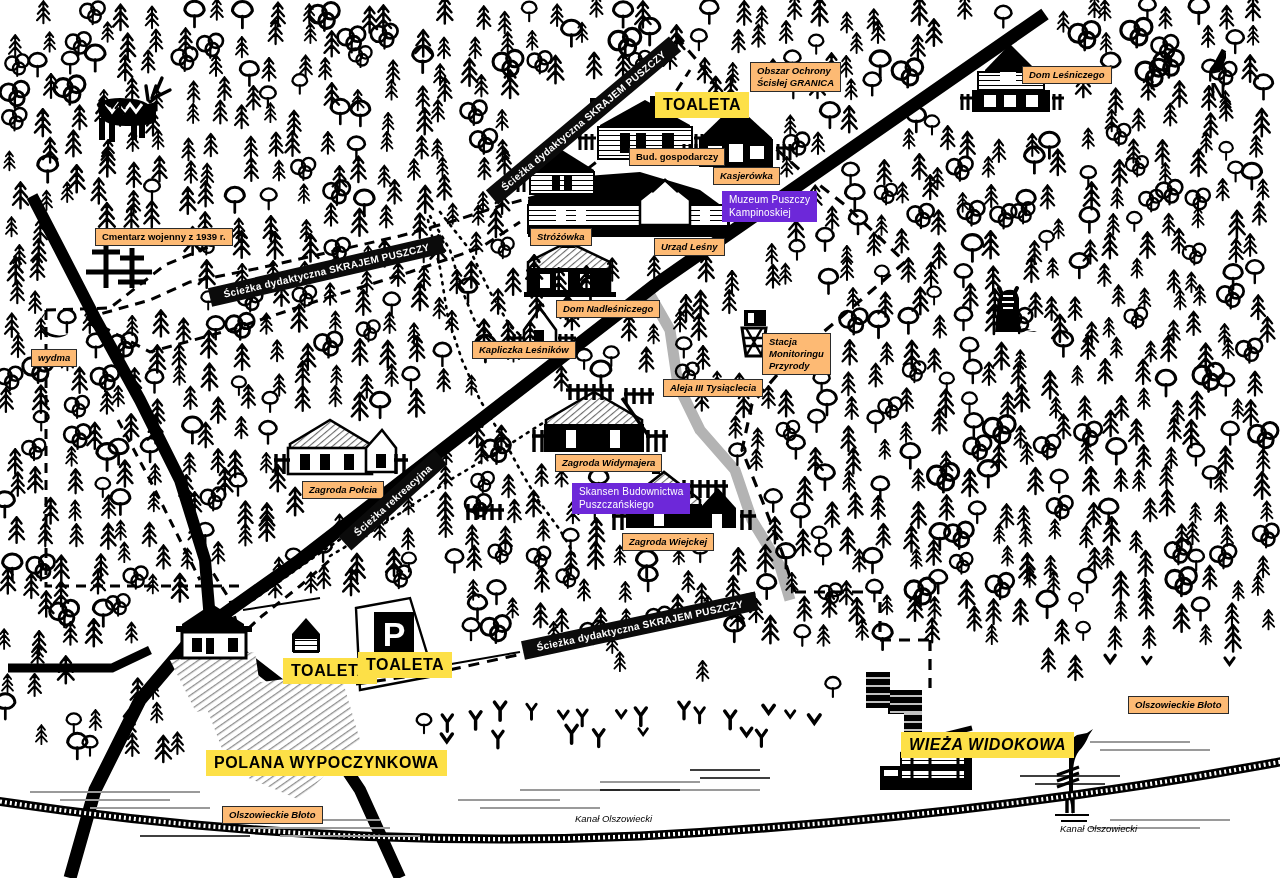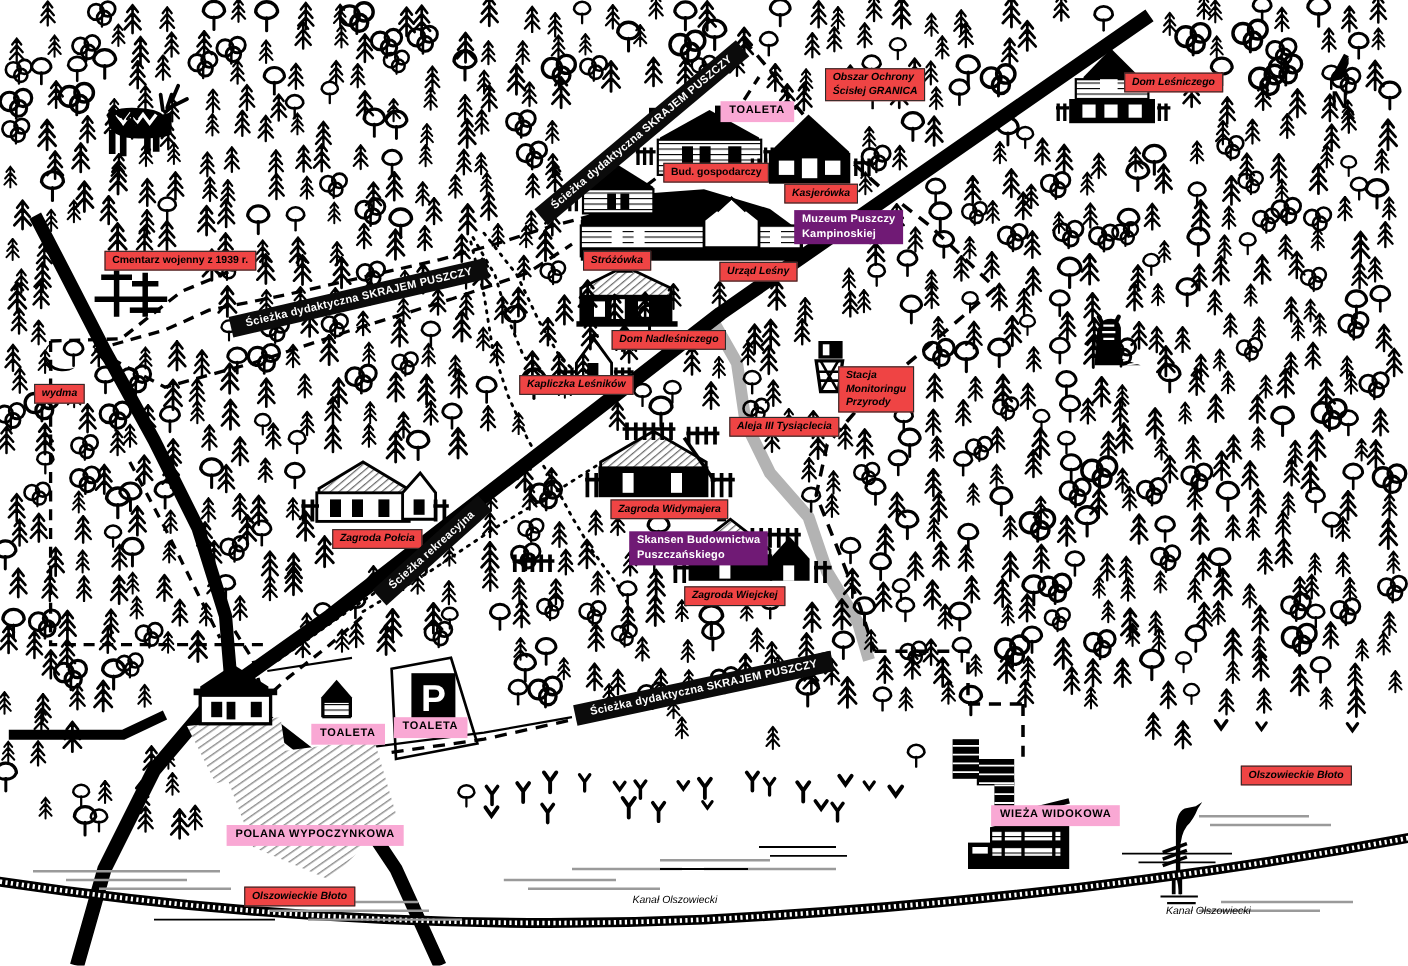--- a/index.html
+++ b/index.html
@@ -5,30 +5,30 @@
   html,body{margin:0;padding:0;background:#ffffff;}
   body{font-family:"Liberation Sans", sans-serif;}
   #map{
     position:relative;width:1280px;height:878px;background:#ffffff;overflow:hidden;
   }
   #map svg.layer{position:absolute;left:0;top:0;width:1280px;height:878px;}
 
   
   .lbl{position:absolute;white-space:pre;line-height:1.25;}
   .lbl-box{
-    background:#ef4444;border:1px solid #2b2b2b;padding:2px 6px;
+    background:#fdba74;border:1px solid #2b2b2b;padding:2px 6px;
     font-size:9.5px;font-weight:700;color:#000;font-style:italic;
   }
   .lbl-box.nonitalic{font-style:normal;}
   .lbl-grey{
-    background:#f9a8d4;padding:3px 8px;font-size:10px;font-weight:700;
+    background:#fde047;padding:3px 8px;font-size:16px;font-weight:700;
     letter-spacing:.6px;color:#000;
   }
   .lbl-black{
-    background:#701a75;color:#fff;padding:3px 7px;font-size:10px;font-weight:700;
+    background:#6d28d9;color:#fff;padding:3px 7px;font-size:10px;font-weight:400;
     letter-spacing:.2px;
   }
   .lbl-plain{font-size:9.5px;font-weight:400;font-style:italic;color:#000;}
 
   .banner{
     position:absolute;background:#0b0b0b;color:#fff;font-size:10px;font-weight:700;
     padding:4px 14px;letter-spacing:.3px;transform-origin:left center;white-space:nowrap;
   }
   .compass{position:absolute;color:#000;font-weight:800;}
   .compass .n{font-size:22px;line-height:1;}
@@ -1278,21 +1278,21 @@
       <path d="M28,6 L16,28" stroke="#000" stroke-width="5"></path>
     </svg>
     <span class="n" style="position:absolute;left:14px;top:36px;">N</span>
   </div>
 
   <div id="labels">
       <div class="lbl lbl-box" style="left: 750px; top: 62px;">Obszar Ochrony
 Ścisłej GRANICA</div>
       <div class="lbl lbl-box" style="left: 1022px; top: 66px;">Dom Leśniczego</div>
       <div class="lbl lbl-grey" style="left: 655px; top: 92px;">TOALETA</div>
-      <div class="lbl lbl-box nonitalic" style="left: 603px; top: 148px; text-align: right;">Bud. gospodarczy</div>
+      <div class="lbl lbl-box nonitalic" style="left: 629px; top: 148px; text-align: right;">Bud. gospodarczy</div>
       <div class="lbl lbl-box" style="left: 713px; top: 167px;">Kasjerówka</div>
       <div class="lbl lbl-box" style="left: 530px; top: 188px; margin-top: 40px;">Stróżówka</div>
       <div class="lbl lbl-black" style="left: 722px; top: 191px;">Muzeum Puszczy
 Kampinoskiej</div>
       <div class="lbl lbl-box" style="left: 654px; top: 238px;">Urząd Leśny</div>
       <div class="lbl lbl-box nonitalic" style="left: 95px; top: 228px;">Cmentarz wojenny z 1939 r.</div>
       <div class="lbl lbl-box" style="left: 556px; top: 300px;">Dom Nadleśniczego</div>
       <div class="lbl lbl-box" style="left: 472px; top: 341px;">Kapliczka Leśników</div>
       <div class="lbl lbl-box" style="left: 762px; top: 333px;">Stacja
 Monitoringu
@@ -1300,21 +1300,21 @@
       <div class="lbl lbl-box" style="left: 31px; top: 349px;">wydma</div>
       <div class="lbl lbl-box" style="left: 663px; top: 379px;">Aleja III Tysiąclecia</div>
       <div class="lbl lbl-box" style="left: 555px; top: 454px;">Zagroda Widymajera</div>
       <div class="lbl lbl-box" style="left: 302px; top: 481px;">Zagroda Połcia</div>
       <div class="lbl lbl-black" style="left: 528px; top: 483px; margin-left: 44px;">Skansen Budownictwa
 Puszczańskiego</div>
       <div class="lbl lbl-box" style="left: 622px; top: 533px;">Zagroda Wiejckej</div>
       <div class="lbl lbl-grey" style="left: 283px; top: 658px;">TOALETA</div>
       <div class="lbl lbl-grey" style="left: 358px; top: 652px;">TOALETA</div>
       <div class="lbl lbl-grey" style="left: 206px; top: 720px; margin-top: 30px;">POLANA WYPOCZYNKOWA</div>
-      <div class="lbl lbl-grey" style="left: 901px; top: 732px;">WIEŻA WIDOKOWA</div>
+      <div class="lbl lbl-grey" style="left: 901px; top: 732px; font-style: italic;">WIEŻA WIDOKOWA</div>
       <div class="lbl lbl-box" style="left: 1128px; top: 696px;">Olszowieckie Błoto</div>
       <div class="lbl lbl-box" style="left: 222px; top: 806px;">Olszowieckie Błoto</div>
       <div class="lbl lbl-plain" style="left: 575px; top: 813px;">Kanał Olszowiecki</div>
       <div class="lbl lbl-plain" style="left: 1060px; top: 823px;">Kanał Olszowiecki</div>
     </div>
   <div id="banners">
       <div class="banner" style="left: 492px; top: 188px; transform: rotate(-40deg);">Ścieżka dydaktyczna SKRAJEM PUSZCZY</div>
       <div class="banner" style="left: 210px; top: 288px; transform: rotate(-13deg);">Ścieżka dydaktyczna SKRAJEM PUSZCZY</div>
       <div class="banner" style="left: 345px; top: 534px; transform: rotate(-42deg);">Ścieżka rekreacyjna</div>
       <div class="banner" style="left: 523px; top: 641px; transform: rotate(-12deg);">Ścieżka dydaktyczna SKRAJEM PUSZCZY</div>

